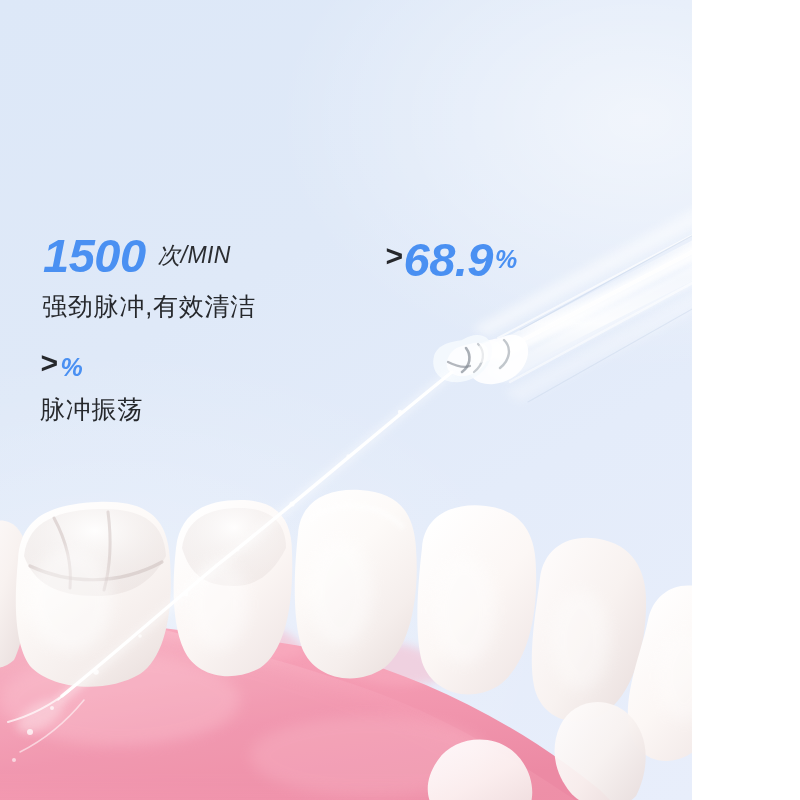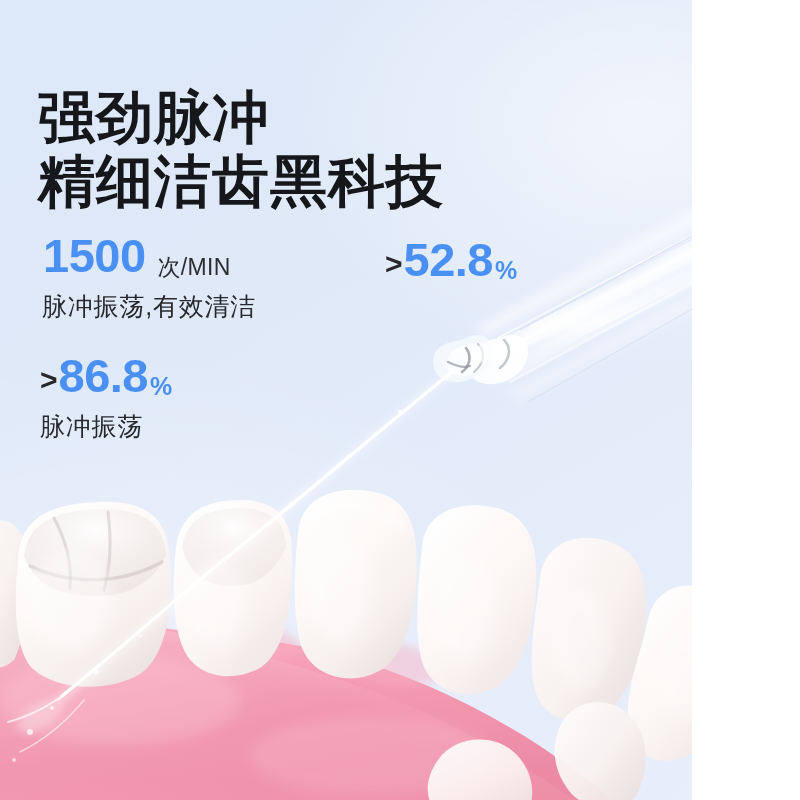--- a/index.html
+++ b/index.html
@@ -66,23 +66,24 @@
   }
 
   
   .stat { position: absolute; }
   .stat-1 { left: 42px;  top: 232px; }
   .stat-2 { left: 385px; top: 236px; }
   .stat-3 { left: 40px;  top: 352px; }
 
   .stat-figure {
     display: flex;
-    align-items: flex-end;
+    align-items: center;
     line-height: 1;
     white-space: nowrap;
+    font-style: italic;
   }
   .stat-gt {
     color: #26282c;
     font-size: 30px;
     font-weight: 700;
     margin-right: 1px;
     position: relative;
     top: -4px;
   }
   .stat-num {
@@ -295,42 +296,39 @@
       <path d="M 70,690 C 50,706 30,716 8,722" stroke="#ffffff" stroke-width="2.2" fill="none" opacity="0.7" stroke-linecap="round"></path>
       <path d="M 84,700 C 66,722 44,740 20,752" stroke="#ffffff" stroke-width="1.6" fill="none" opacity="0.55" stroke-linecap="round"></path>
       <ellipse cx="40" cy="716" rx="26" ry="12" fill="#ffffff" opacity="0.3" filter="url(#midBlur)" transform="rotate(-32 40 716)"></ellipse>
     </g>
   </svg>
 
   <div class="logo">
     <span class="logo-text">mR</span>
   </div>
 
-  <h1 class="headline">强劲脉冲
-精细洁齿黑科技</h1>
 
   <div class="stat stat-1">
     <div class="stat-figure">
       <span class="stat-gt"></span>
       <span class="stat-num">1500</span>
       <span class="stat-unit-dark">次/MIN</span>
     </div>
-    <div class="stat-caption">脉冲振荡,有效清洁</div>
+    <div class="stat-caption">强劲脉冲,有效清洁</div>
   </div>
 
   <div class="stat stat-2">
     <div class="stat-figure">
       <span class="stat-gt">&gt;</span>
-      <span class="stat-num">52.8</span>
+      <span class="stat-num">68.9</span>
       <span class="stat-unit-blue">%</span>
     </div>
   </div>
 
   <div class="stat stat-3">
     <div class="stat-figure">
       <span class="stat-gt">&gt;</span>
-      <span class="stat-num">86.8</span>
       <span class="stat-unit-blue">%</span>
     </div>
     <div class="stat-caption">脉冲振荡</div>
   </div>
 
 </div>
 
 </body></html>

